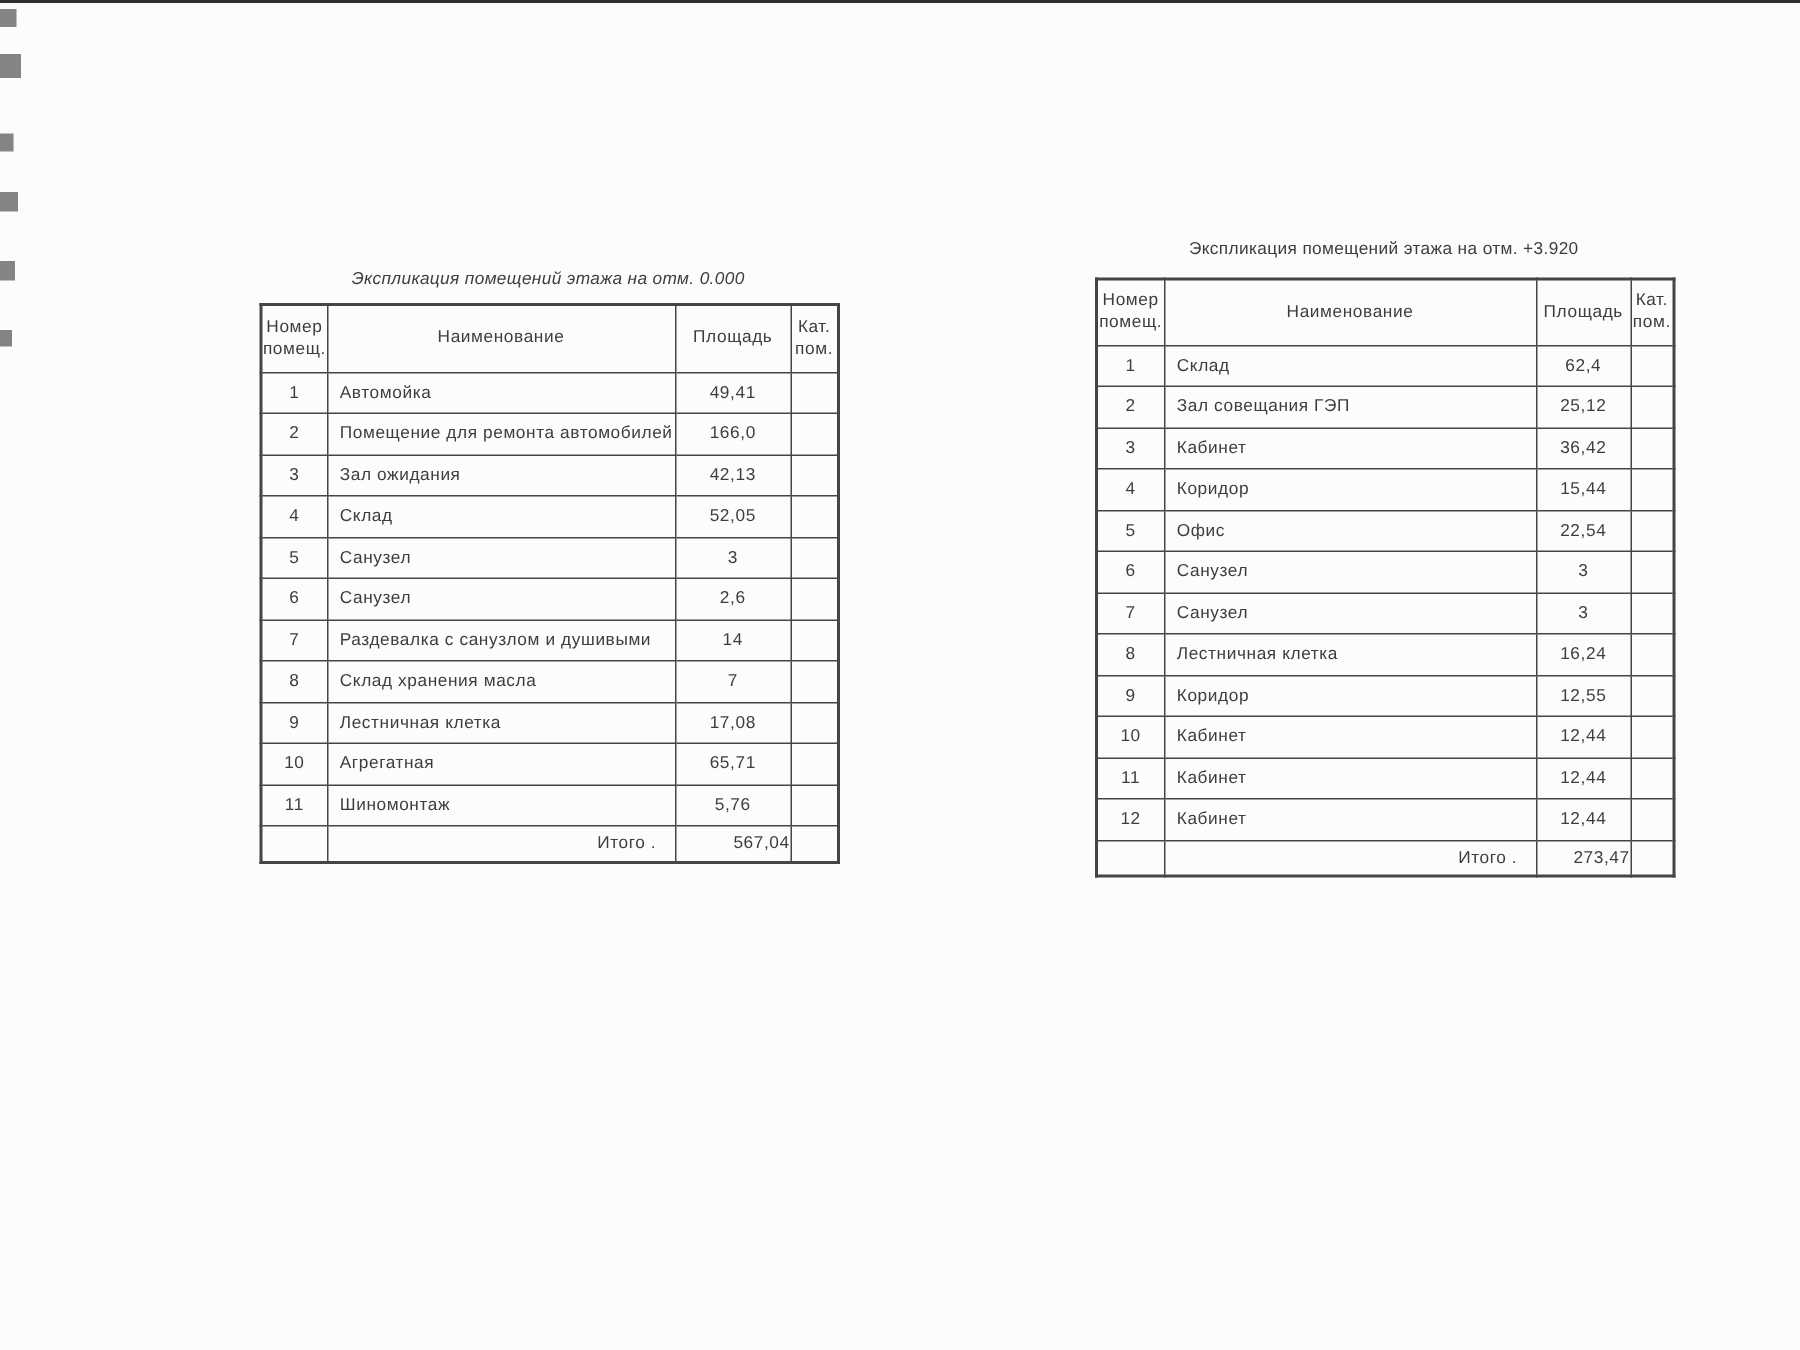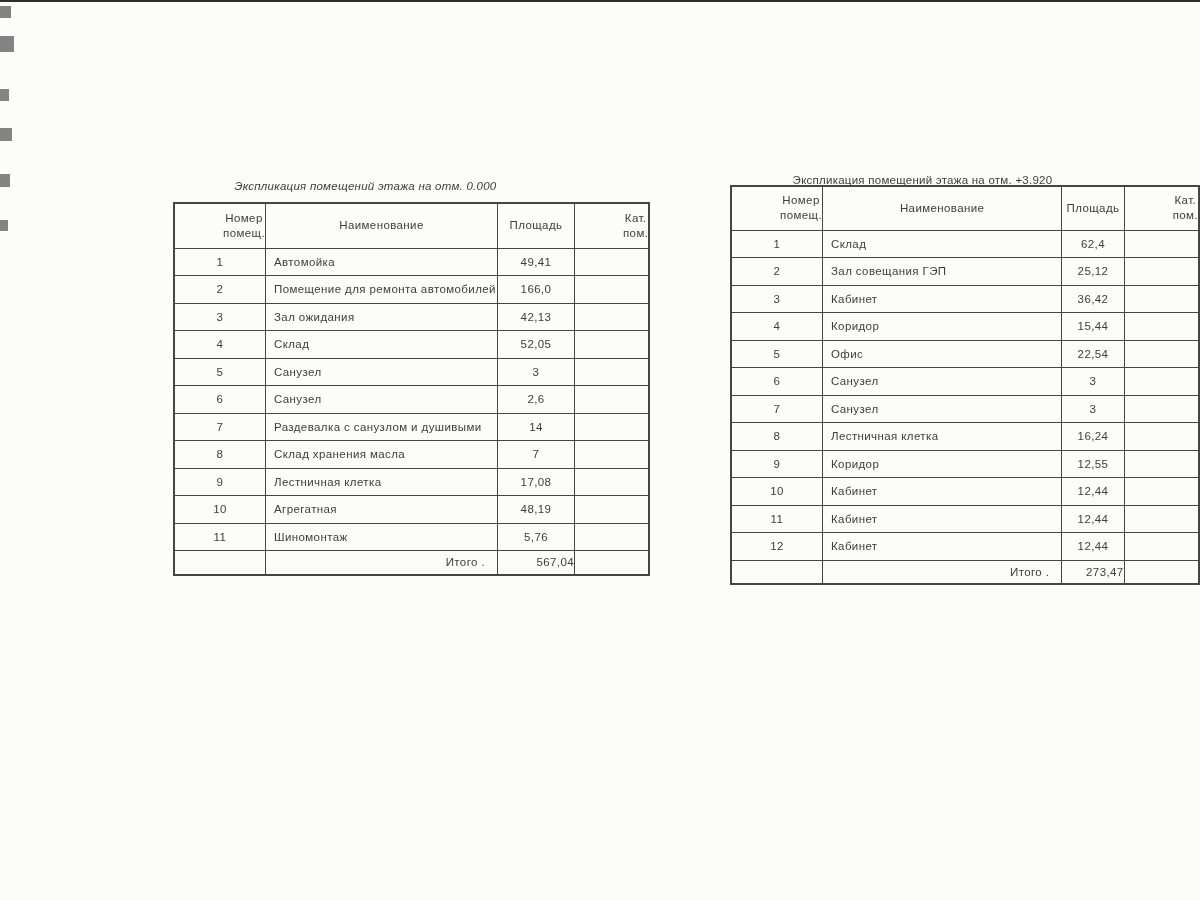--- a/index.html
+++ b/index.html
@@ -58,21 +58,21 @@
   table.expl thead tr { height: 45px; }
   table.expl thead th { text-align: center; vertical-align: middle; line-height: 1.3; }
   table.expl tbody tr { height: 27.5px; }
   table.expl tfoot tr { height: 24px; margin-top: 40px; }
   .c-num  { text-align: center; vertical-align: middle; }
   .c-name { text-align: left; vertical-align: middle; padding-left: 8px !important; }
   .c-area { text-align: center; vertical-align: middle; }
   .c-cat  { text-align: center; vertical-align: middle; }
   .f-label { text-align: right; vertical-align: middle; padding-right: 12px !important; }
   .f-value { text-align: right; vertical-align: middle; }
-  .hdr-line { display: block; margin-left: 48px; }
+  .hdr-line { display: block; }
 </style>
 </head>
 <body>
 
 <div class="page">
 
   <div class="scan-top-line"></div>
   <div class="scan-mark" style="left:0;top:6px;width:11px;height:12px;"></div>
   <div class="scan-mark" style="left:0;top:36px;width:14px;height:16px;"></div>
   <div class="scan-mark" style="left:0;top:89px;width:9px;height:12px;"></div>
@@ -155,42 +155,42 @@
           </tr>
           <tr>
             <td class="c-num">9</td>
             <td class="c-name">Лестничная клетка</td>
             <td class="c-area">17,08</td>
             <td class="c-cat"></td>
           </tr>
           <tr>
             <td class="c-num">10</td>
             <td class="c-name">Агрегатная</td>
-            <td class="c-area">48,19</td>
+            <td class="c-area">65,71</td>
             <td class="c-cat"></td>
           </tr>
           <tr>
             <td class="c-num">11</td>
             <td class="c-name">Шиномонтаж</td>
             <td class="c-area">5,76</td>
             <td class="c-cat"></td>
           </tr>
         </tbody>
       <tfoot>
         <tr>
           <td class="c-num"></td>
           <td class="f-label">Итого .</td>
           <td class="f-value">567,04</td>
           <td class="c-cat"></td>
         </tr>
       </tfoot>
     </table>
   </div>
 
-  <div class="tbl-title" style="left:730px;top:174px;width:385px;">Экспликация помещений этажа на отм. +3.920</div>
+  <div class="tbl-title" style="left:730px;top:160px;width:385px;">Экспликация помещений этажа на отм. +3.920</div>
 
   <div class="sheet" style="left:730px;top:185px;">
     <table class="expl">
       <colgroup>
         <col style="width:45px">
           <col style="width:248px">
           <col style="width:63px">
           <col style="width:29px">
       </colgroup>
       <thead>

